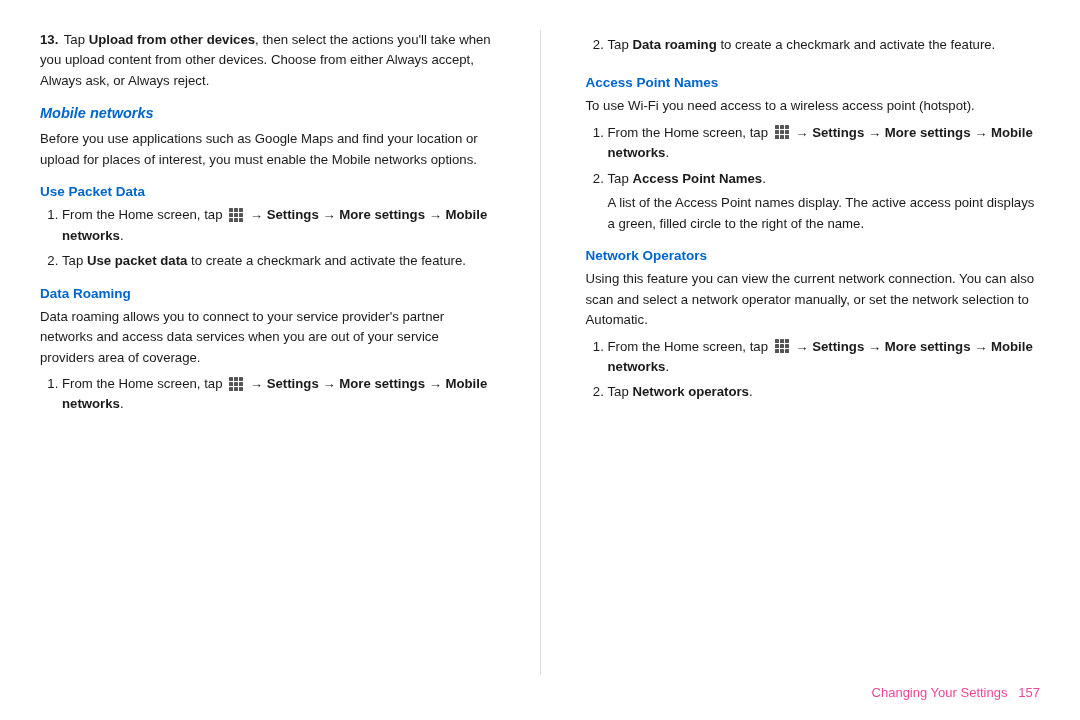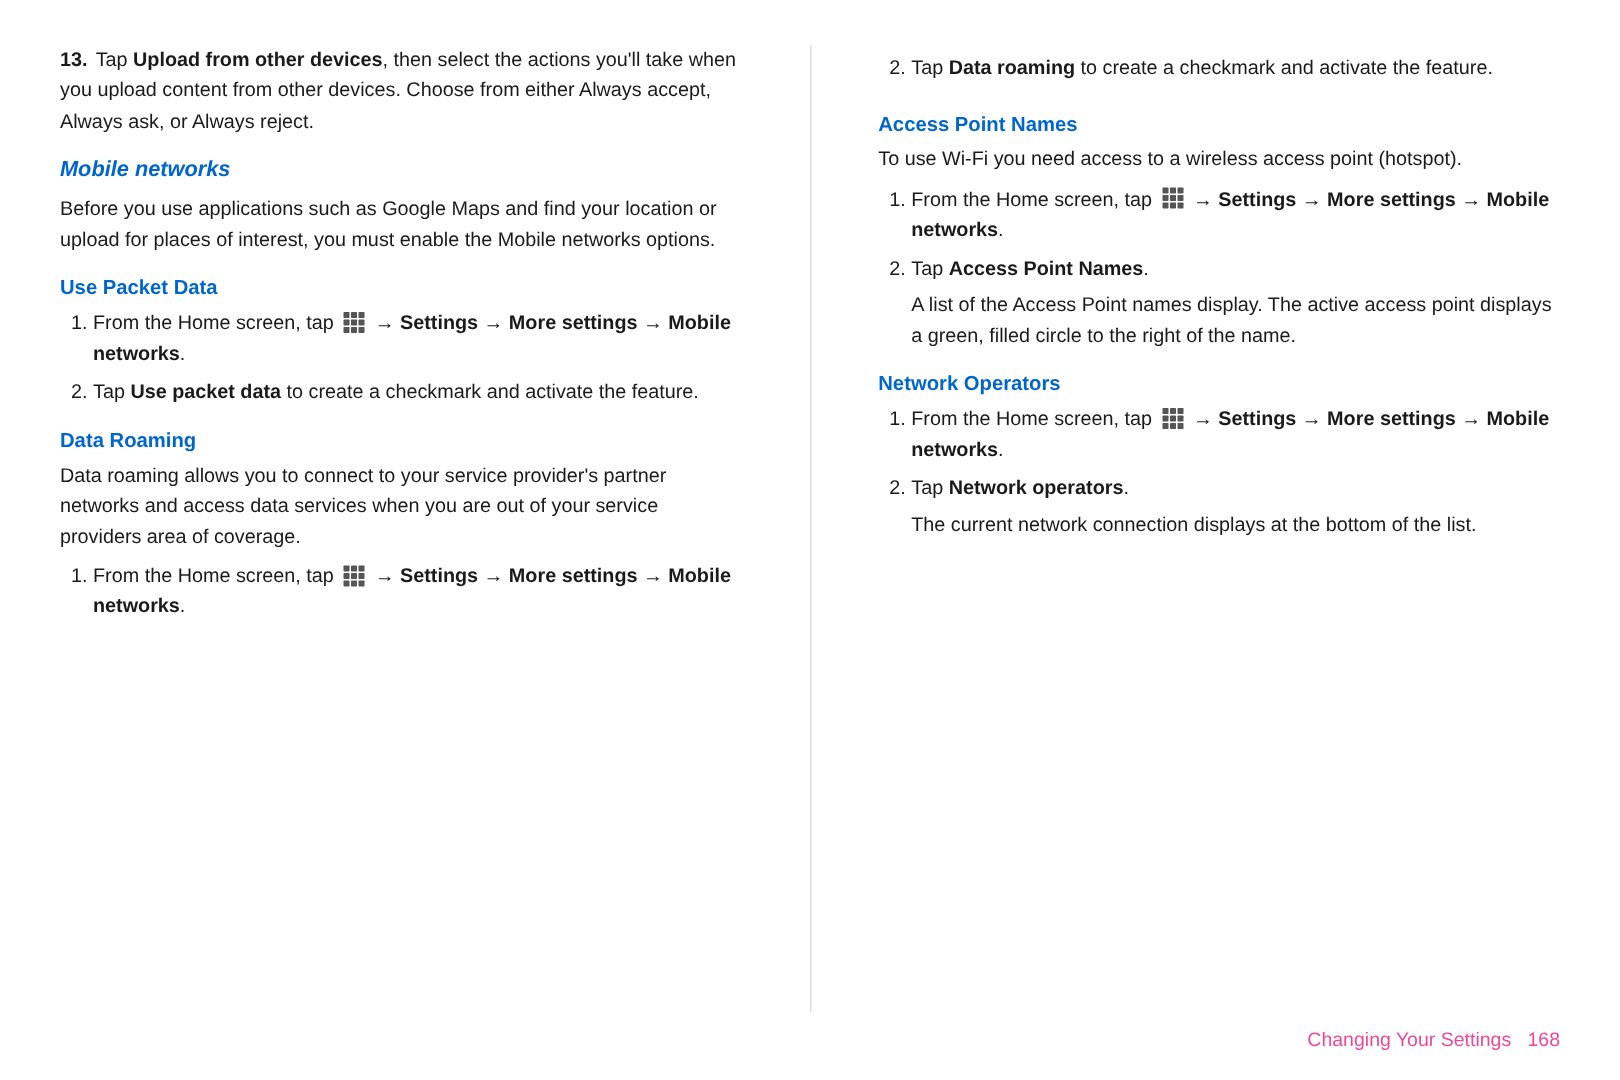--- a/index.html
+++ b/index.html
@@ -197,43 +197,45 @@
               </svg></span>
           <b>→ Settings → More settings → Mobile networks</b>.
         </li>
         <li>
           Tap <b>Access Point Names</b>.
           <p style="margin-top:4px; font-weight:normal;">A list of the Access Point names display. The active access point displays a green, filled circle to the right of the name.</p>
         </li>
       </ol>
 
       <div class="subsection-title">Network Operators</div>
+      <p>
+        Using this feature you can view the current network connection. You can also scan and select a network operator manually, or set the network selection to Automatic.
+      </p>
       <ol>
         <li>
           From the Home screen, tap
           <span class="grid-icon"><svg viewBox="0 0 16 16" xmlns="http://www.w3.org/2000/svg">
                 <rect x="1" y="1" width="4" height="4" rx="0.5" fill="#555"></rect>
                 <rect x="6" y="1" width="4" height="4" rx="0.5" fill="#555"></rect>
                 <rect x="11" y="1" width="4" height="4" rx="0.5" fill="#555"></rect>
                 <rect x="1" y="6" width="4" height="4" rx="0.5" fill="#555"></rect>
                 <rect x="6" y="6" width="4" height="4" rx="0.5" fill="#555"></rect>
                 <rect x="11" y="6" width="4" height="4" rx="0.5" fill="#555"></rect>
                 <rect x="1" y="11" width="4" height="4" rx="0.5" fill="#555"></rect>
                 <rect x="6" y="11" width="4" height="4" rx="0.5" fill="#555"></rect>
                 <rect x="11" y="11" width="4" height="4" rx="0.5" fill="#555"></rect>
               </svg></span>
           <b>→ Settings → More settings → Mobile networks</b>.
         </li>
         <li>
           Tap <b>Network operators</b>.
-          <p style="margin-top:4px; font-weight:normal;">The current network connection displays at the bottom of the list.</p>
         </li>
       </ol>
 
     </div>
   </div>
 
   <div class="footer">
     <span class="footer-page">Changing Your Settings</span>
     &nbsp;&nbsp;&nbsp;
-    <span class="footer-page">168</span>
+    <span class="footer-page">157</span>
   </div>
 </div>
 
 </body></html>

